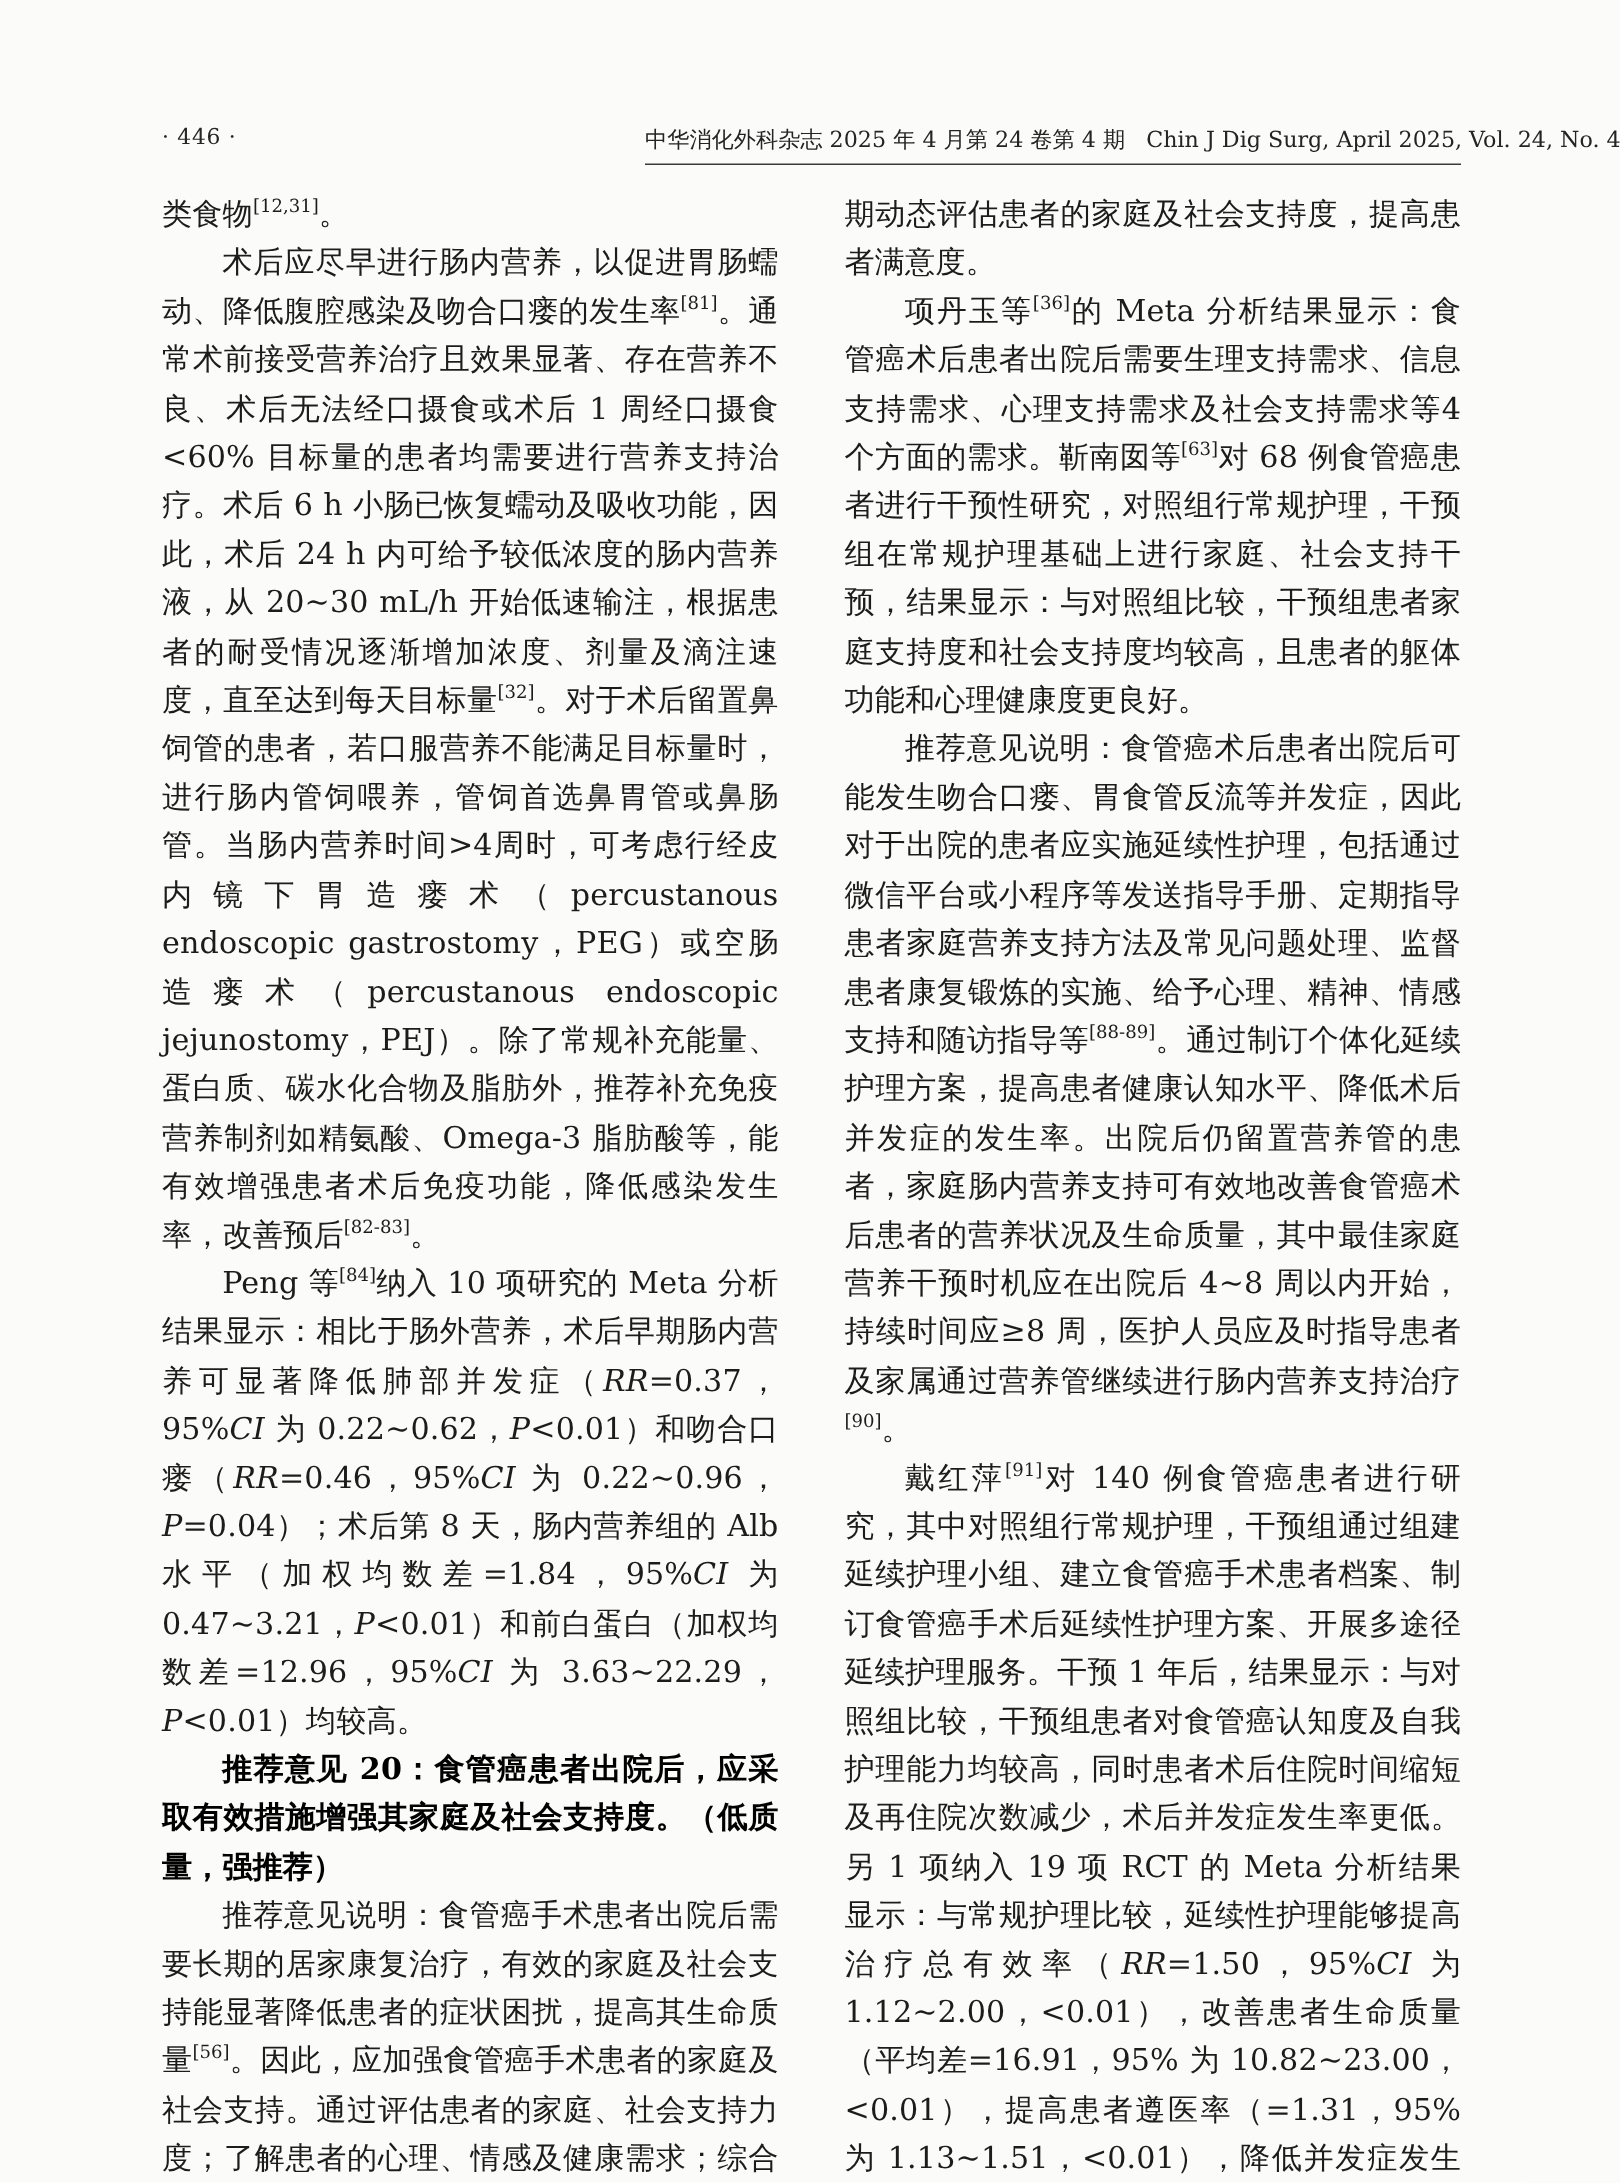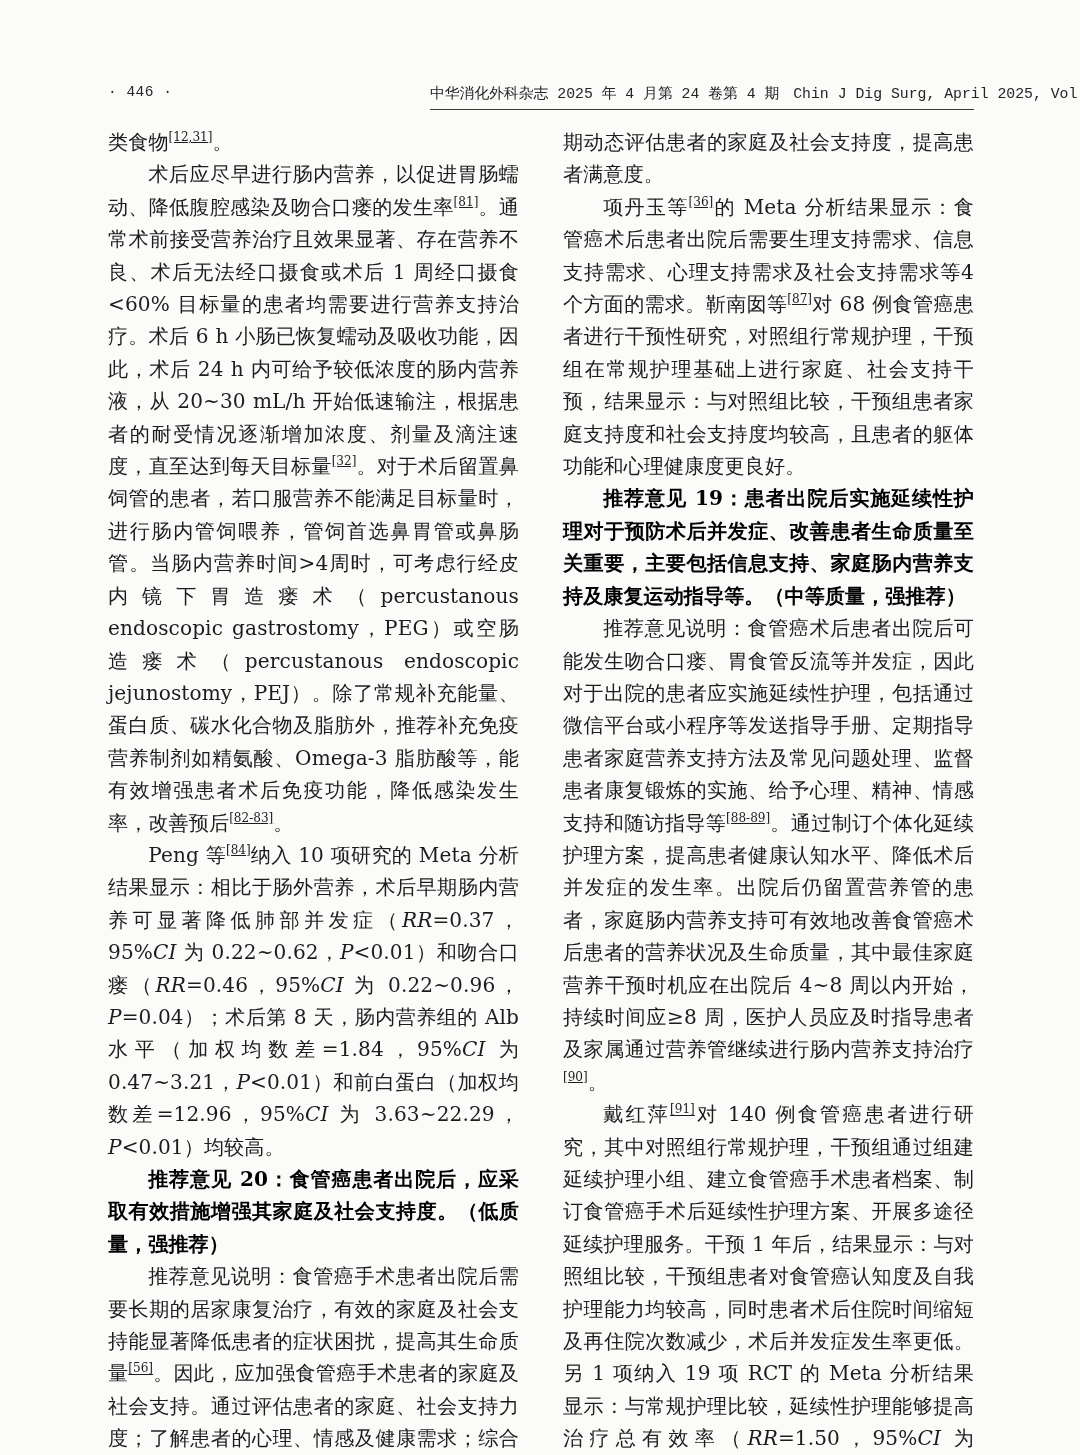--- a/index.html
+++ b/index.html
@@ -19,21 +19,20 @@
     box-sizing: border-box;
   }
 
   
   .runhead {
     position: absolute;
     left: 0;
     top: 84px;
     width: 1080px;
     height: 34px;
-    font-family: Liberation Mono, monospace;
   }
   .folio {
     position: absolute;
     left: 108px;
     top: 0;
     font-size: 14.5px;
     letter-spacing: 0.5px;
     color: #262626;
     white-space: nowrap;
   }
@@ -86,21 +85,20 @@
     font-weight: bold;
     color: #000;
     letter-spacing: 0.05px;
   }
 
   sup.ref {
     font-size: 0.6em;
     vertical-align: super;
     line-height: 0;
     letter-spacing: 0;
-    text-decoration: underline;
   }
   .ital { font-style: italic; }
 </style>
 </head>
 <body>
 
 <div class="page">
 
   <div class="runhead">
     <div class="folio">·  446  ·</div>
@@ -114,21 +112,20 @@
     <div class="col">
       <p class="para">类食物<sup class="ref">[12,31]</sup>。</p>
       <p class="para indent">术后应尽早进行肠内营养，以促进胃肠蠕动、降低腹腔感染及吻合口瘘的发生率<sup class="ref">[81]</sup>。通常术前接受营养治疗且效果显著、存在营养不良、术后无法经口摄食或术后 1 周经口摄食&lt;60% 目标量的患者均需要进行营养支持治疗。术后 6 h 小肠已恢复蠕动及吸收功能，因此，术后 24 h 内可给予较低浓度的肠内营养液，从 20~30 mL/h 开始低速输注，根据患者的耐受情况逐渐增加浓度、剂量及滴注速度，直至达到每天目标量<sup class="ref">[32]</sup>。对于术后留置鼻饲管的患者，若口服营养不能满足目标量时，进行肠内管饲喂养，管饲首选鼻胃管或鼻肠管。当肠内营养时间&gt;4周时，可考虑行经皮内镜下胃造瘘术（percustanous endoscopic gastrostomy，PEG）或空肠造瘘术（percustanous endoscopic jejunostomy，PEJ）。除了常规补充能量、蛋白质、碳水化合物及脂肪外，推荐补充免疫营养制剂如精氨酸、Omega-3 脂肪酸等，能有效增强患者术后免疫功能，降低感染发生率，改善预后<sup class="ref">[82-83]</sup>。</p>
       <p class="para indent">Peng 等<sup class="ref">[84]</sup>纳入 10 项研究的 Meta 分析结果显示：相比于肠外营养，术后早期肠内营养可显著降低肺部并发症（<span class="ital">RR</span>=0.37，95%<span class="ital">CI</span> 为 0.22~0.62，<span class="ital">P</span>&lt;0.01）和吻合口瘘（<span class="ital">RR</span>=0.46，95%<span class="ital">CI</span> 为 0.22~0.96，<span class="ital">P</span>=0.04）；术后第 8 天，肠内营养组的 Alb 水平（加权均数差=1.84，95%<span class="ital">CI</span> 为 0.47~3.21，<span class="ital">P</span>&lt;0.01）和前白蛋白（加权均数差=12.96，95%<span class="ital">CI</span> 为 3.63~22.29，<span class="ital">P</span>&lt;0.01）均较高。</p>
       <p class="para indent rec">推荐意见 20：食管癌患者出院后，应采取有效措施增强其家庭及社会支持度。（低质量，强推荐）</p>
       <p class="para indent">推荐意见说明：食管癌手术患者出院后需要长期的居家康复治疗，有效的家庭及社会支持能显著降低患者的症状困扰，提高其生命质量<sup class="ref">[56]</sup>。因此，应加强食管癌手术患者的家庭及社会支持。通过评估患者的家庭、社会支持力度；了解患者的心理、情感及健康需求；综合考虑患者的家庭背景和社交情况，制订个体化的干预方案。通常干预措施包括：通过对患者主要家庭成员及亲密接触的亲友进行疾病相关知识培训，调动家属积极性，使其了解家庭支持的重要度、掌握家庭康复护理技能和家庭功能改善措施等；鼓励患者客观认识自身身体状况，减少负性情绪，积极面对自身处境，树立战胜疾病的信息，增加与家庭和社会的交流，改善其家庭功能；同时从居家营养、生活作息、心理调整等各方面指导患者自我调整和适应。在患者出院后，应定</p>
     </div>
 
     <div class="col">
       <p class="para">期动态评估患者的家庭及社会支持度，提高患者满意度。</p>
-      <p class="para indent">项丹玉等<sup class="ref">[36]</sup>的 Meta 分析结果显示：食管癌术后患者出院后需要生理支持需求、信息支持需求、心理支持需求及社会支持需求等4 个方面的需求。靳南囡等<sup class="ref">[87]</sup>对 68 例食管癌患者进行干预性研究，对照组行常规护理，干预组在常规护理基础上进行家庭、社会支持干预，结果显示：与对照组比较，干预组患者家庭支持度和社会支持度均较高，且患者的躯体功能和心理健康度更良好。</p>
-      <p class="para indent rec">推荐意见 19：患者出院后实施延续性护理对于预防术后并发症、改善患者生命质量至关重要，主要包括信息支持、家庭肠内营养支持及康复运动指导等。（中等质量，强推荐）</p>
+      <p class="para indent">项丹玉等<sup class="ref">[36]</sup>的 Meta 分析结果显示：食管癌术后患者出院后需要生理支持需求、信息支持需求、心理支持需求及社会支持需求等4 个方面的需求。靳南囡等<sup class="ref">[63]</sup>对 68 例食管癌患者进行干预性研究，对照组行常规护理，干预组在常规护理基础上进行家庭、社会支持干预，结果显示：与对照组比较，干预组患者家庭支持度和社会支持度均较高，且患者的躯体功能和心理健康度更良好。</p>
       <p class="para indent">推荐意见说明：食管癌术后患者出院后可能发生吻合口瘘、胃食管反流等并发症，因此对于出院的患者应实施延续性护理，包括通过微信平台或小程序等发送指导手册、定期指导患者家庭营养支持方法及常见问题处理、监督患者康复锻炼的实施、给予心理、精神、情感支持和随访指导等<sup class="ref">[88-89]</sup>。通过制订个体化延续护理方案，提高患者健康认知水平、降低术后并发症的发生率。出院后仍留置营养管的患者，家庭肠内营养支持可有效地改善食管癌术后患者的营养状况及生命质量，其中最佳家庭营养干预时机应在出院后 4~8 周以内开始，持续时间应≥8 周，医护人员应及时指导患者及家属通过营养管继续进行肠内营养支持治疗<sup class="ref">[90]</sup>。</p>
       <p class="para indent">戴红萍<sup class="ref">[91]</sup>对 140 例食管癌患者进行研究，其中对照组行常规护理，干预组通过组建延续护理小组、建立食管癌手术患者档案、制订食管癌手术后延续性护理方案、开展多途径延续护理服务。干预 1 年后，结果显示：与对照组比较，干预组患者对食管癌认知度及自我护理能力均较高，同时患者术后住院时间缩短及再住院次数减少，术后并发症发生率更低。另 1 项纳入 19 项 RCT 的 Meta 分析结果显示：与常规护理比较，延续性护理能够提高治疗总有效率（<span class="ital">RR</span>=1.50，95%<span class="ital">CI</span> 为 1.12~2.00，&lt;0.01），改善患者生命质量（平均差=16.91，95% 为 10.82~23.00，&lt;0.01），提高患者遵医率（=1.31，95% 为 1.13~1.51，&lt;0.01），降低并发症发生率（=0.53，95% 为 0.36~0.79，&lt;0.01），提高患者满意度（=1.22，95% 为 1.09~1.36，&lt;0.01）以及降低患者再入院率（=0.34，95% 为 0.14~0.84，=0.02）。</p>
 
     </div>
 
   </div>
 </div>
 
 </body></html>

